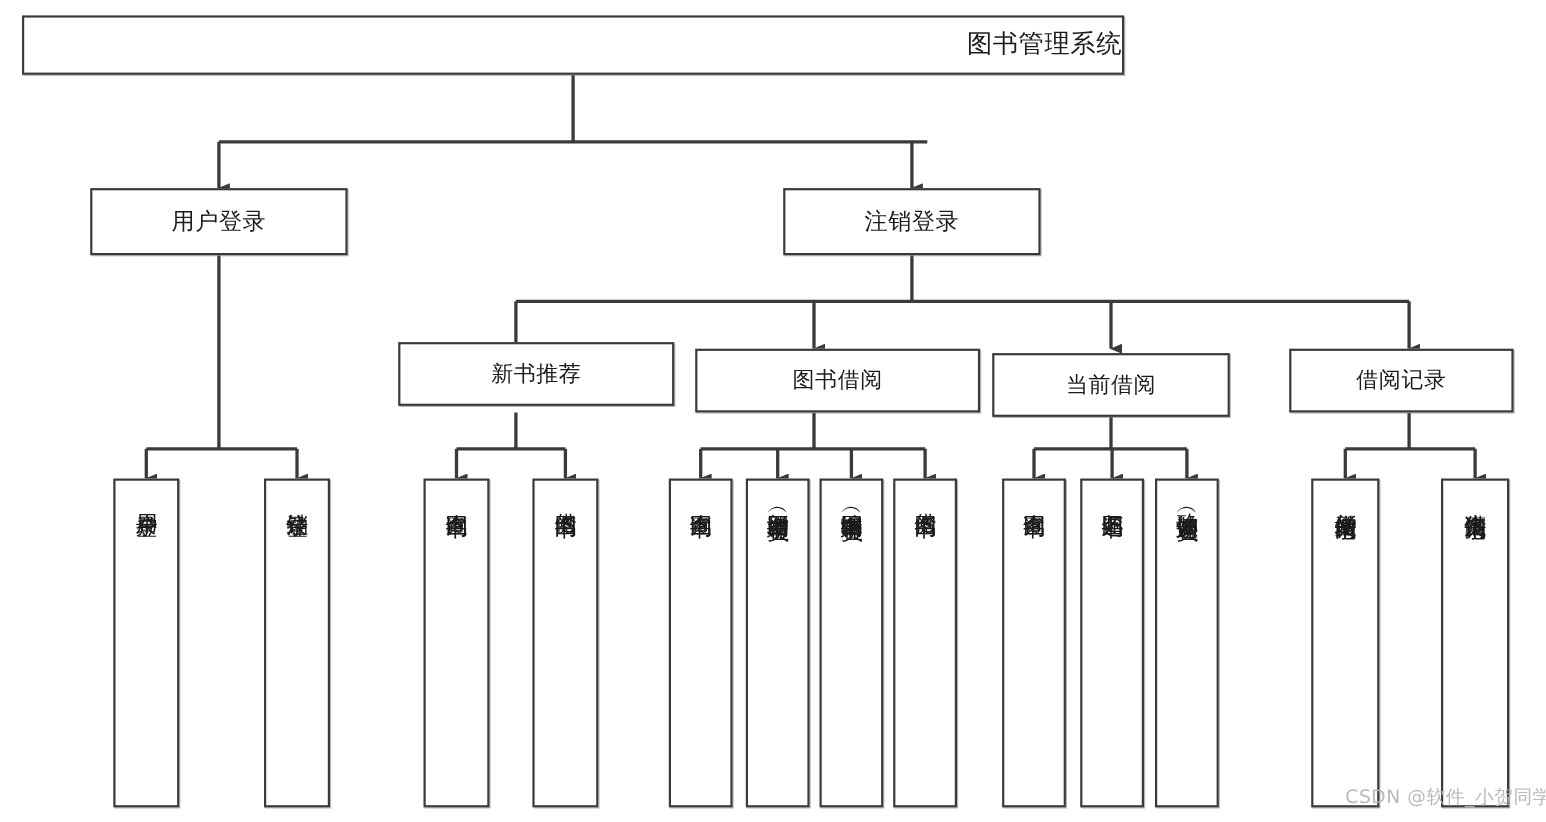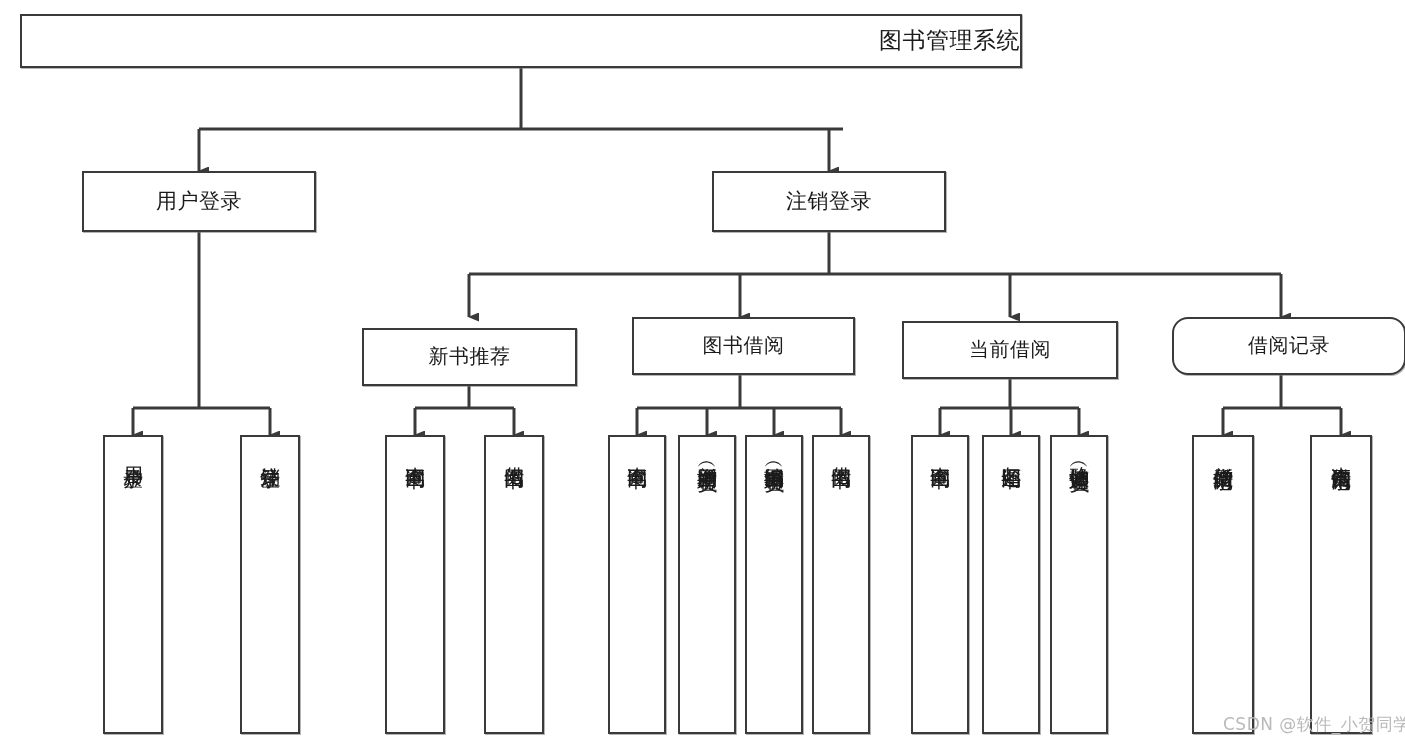--- a/index.html
+++ b/index.html
@@ -133,30 +133,30 @@
     <span class="label">图书管理系统</span>
   </div>
 
   <div class="node lvl2" id="lvl2-0" style="left: 82px; top: 171px; width: 234px; height: 61px;">
     <span class="label">用户登录</span>
   </div>
   <div class="node lvl2" id="lvl2-1" style="left: 712px; top: 171px; width: 234px; height: 61px;">
     <span class="label">注销登录</span>
   </div>
 
-  <div class="node lvl3" id="lvl3-0" style="left: 362px; top: 328px; width: 215px; height: 58px;">
+  <div class="node lvl3" id="lvl3-0" style="left: 362px; top: 311px; width: 251px; height: 58px;">
     <span class="label">新书推荐</span>
   </div>
-  <div class="node lvl3" id="lvl3-1" style="left: 632px; top: 317px; width: 223px; height: 58px;">
+  <div class="node lvl3" id="lvl3-1" style="left: 632px; top: 317px; width: 259px; height: 58px;">
     <span class="label">图书借阅</span>
   </div>
   <div class="node lvl3" id="lvl3-2" style="left: 902px; top: 321px; width: 216px; height: 58px;">
     <span class="label">当前借阅</span>
   </div>
-  <div class="node lvl3" id="lvl3-3" style="left: 1172px; top: 317px; width: 234px; height: 58px; border-radius: 16px;">
+  <div class="node lvl3" id="lvl3-3" style="left: 1172px; top: 317px; width: 204px; height: 58px;">
     <span class="label">借阅记录</span>
   </div>
 
   <div class="node leaf" id="leaf-0" style="left: 103px; top: 435px; width: 60px; height: 299px;">
     <span class="label">用户登录</span>
   </div>
   <div class="node leaf" id="leaf-1" style="left: 240px; top: 435px; width: 60px; height: 299px;">
     <span class="label">注销登录</span>
   </div>
   <div class="node leaf" id="leaf-2" style="left: 385px; top: 435px; width: 60px; height: 299px;">

